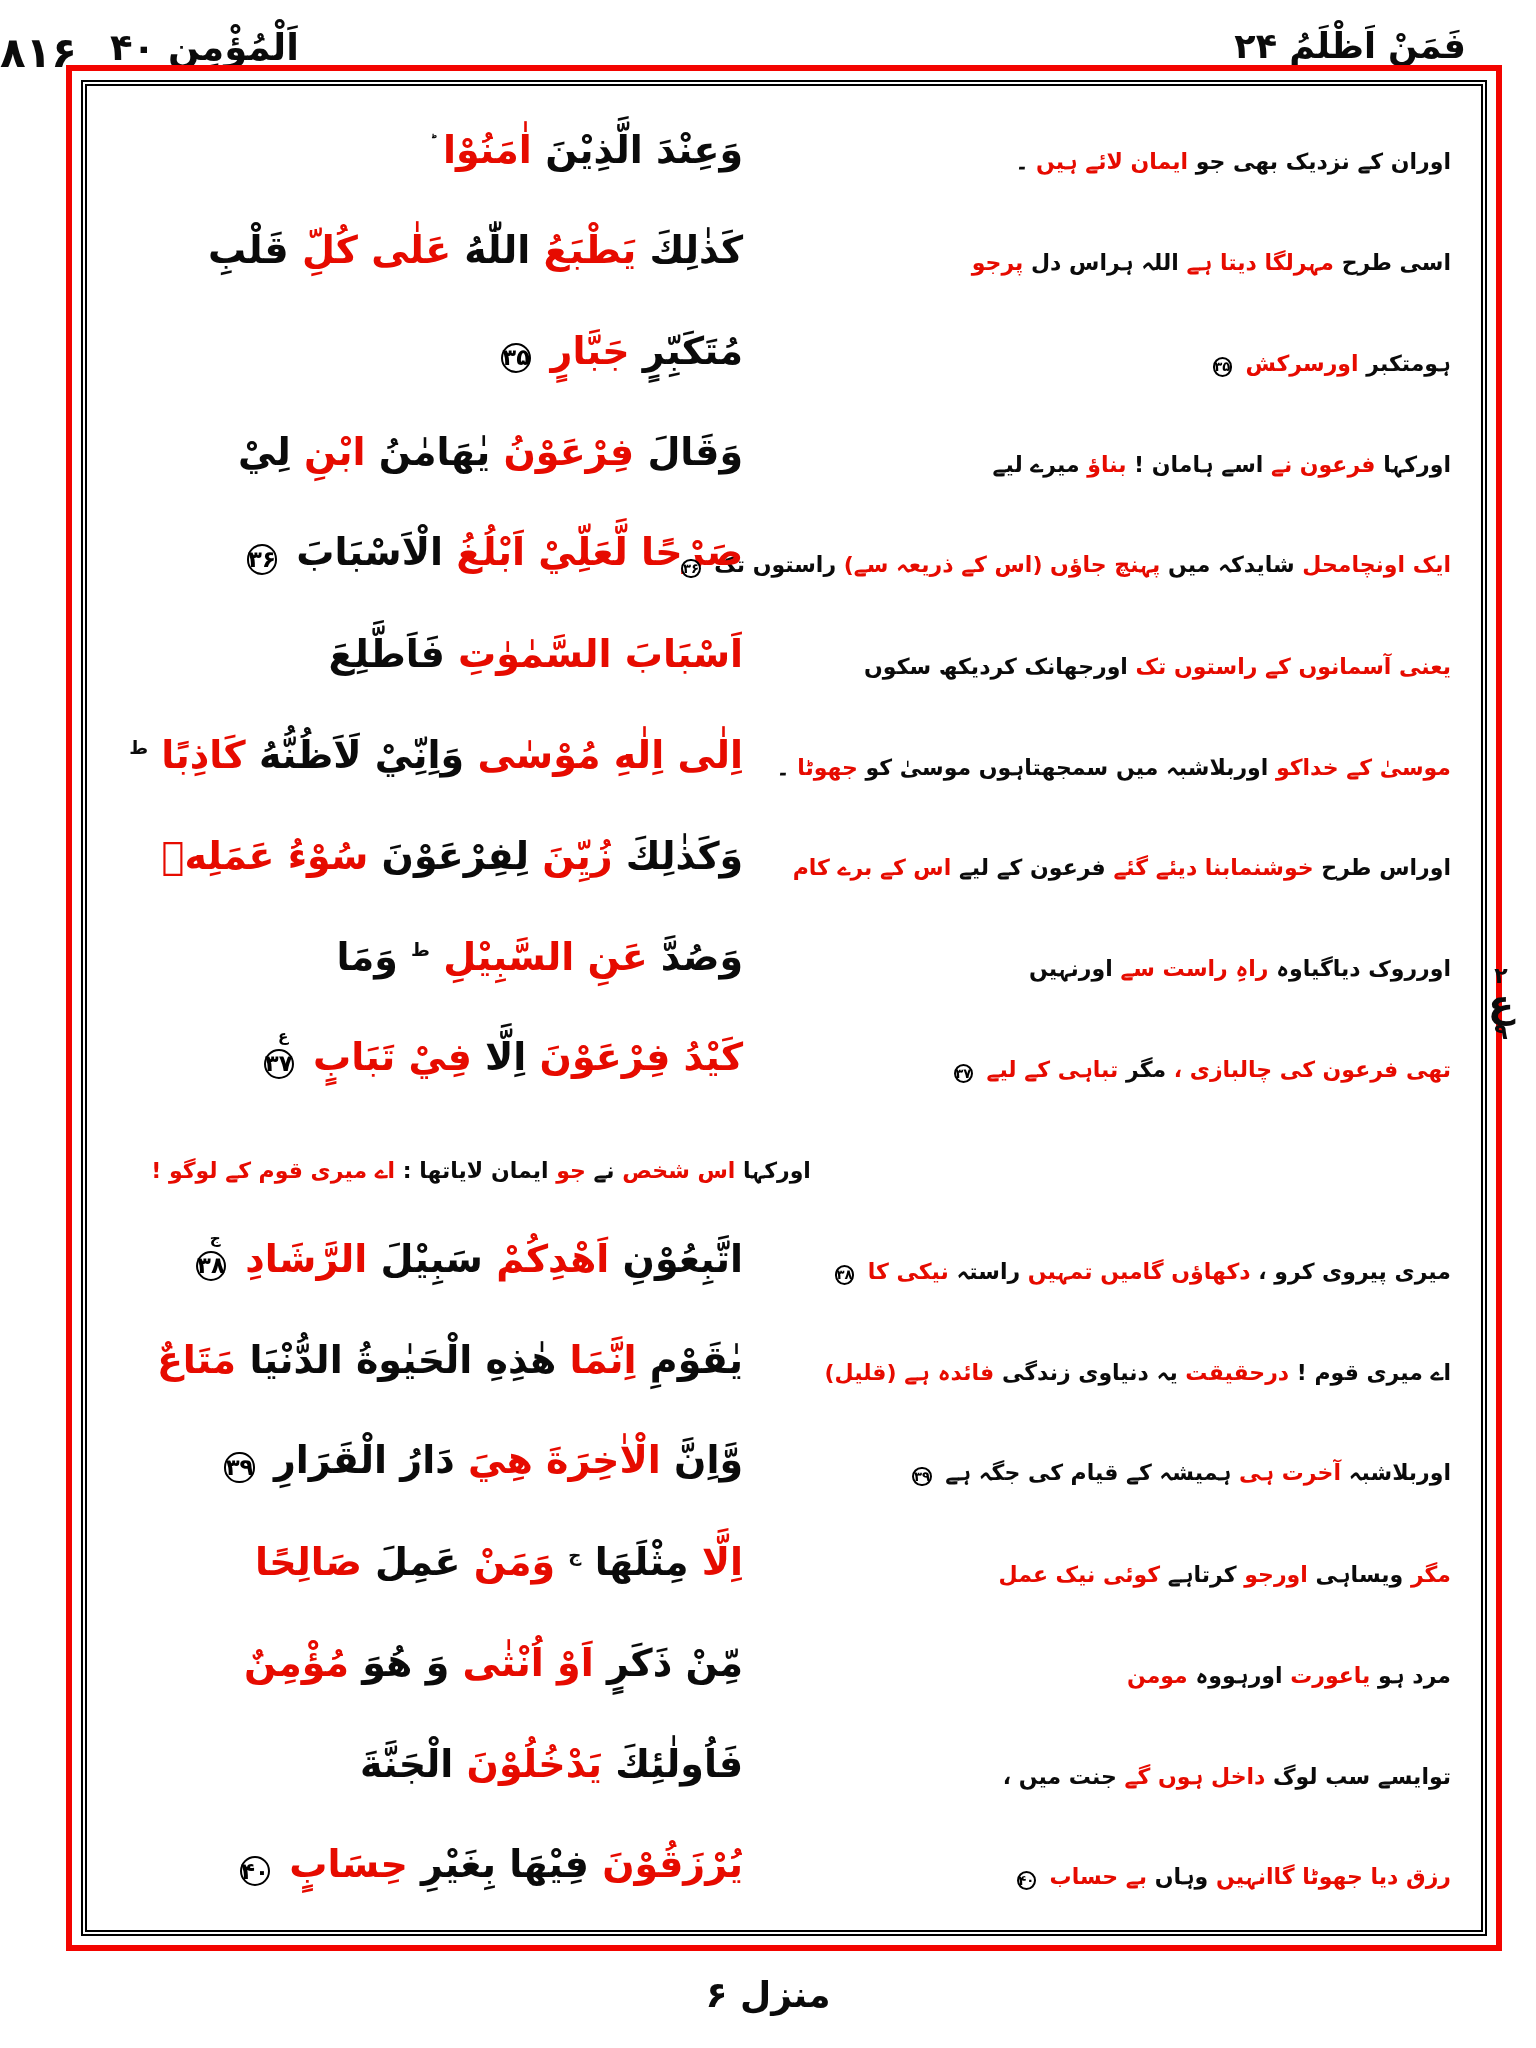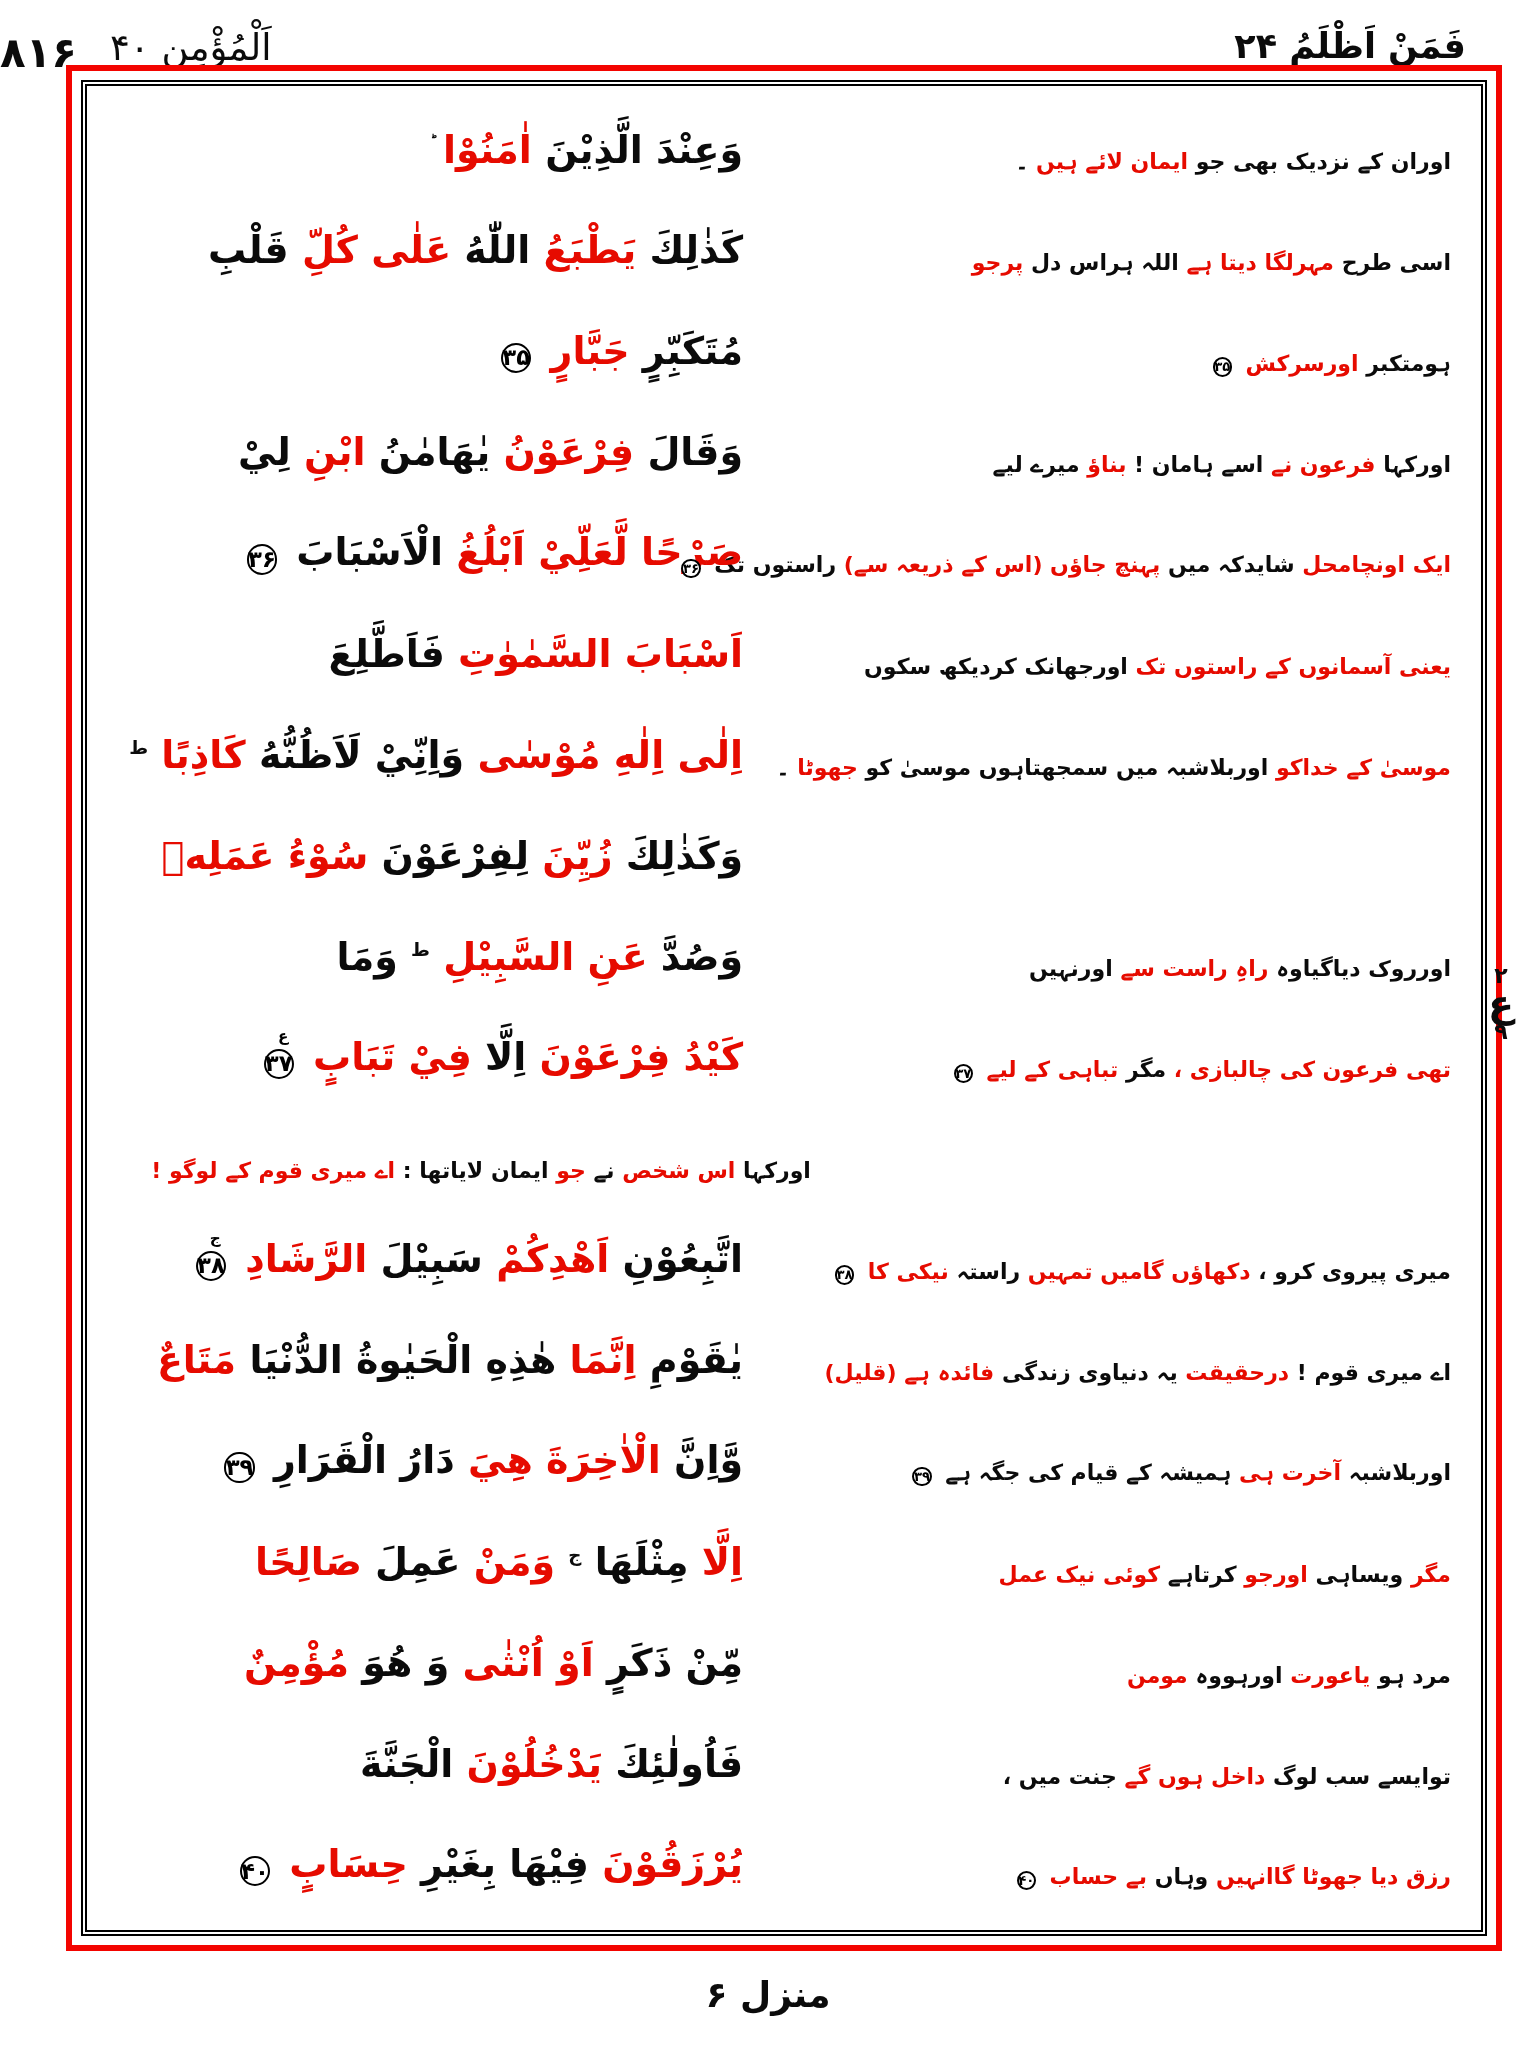--- a/index.html
+++ b/index.html
@@ -5,21 +5,21 @@
   :root{
     --red:#e60b00;
     --frame-red:#f30400;
     --ink:#0b0b0b;
   }
   html,body{margin:0;padding:0;width:1536px;height:2048px;background:#ffffff;overflow:hidden;}
   body{font-family:"DejaVu Sans", sans-serif;color:var(--ink);}
   .page{position:relative;width:1536px;height:2048px;}
 
   
-  .hdr-surah{position:absolute;top:26px;left:110px;font-size:37px;font-weight:400;direction:rtl;}
+  .hdr-surah{position:absolute;top:26px;left:110px;font-size:37px;font-weight:700;direction:rtl;}
   .hdr-page{position:absolute;top:28px;left:0;width:100%;text-align:left;font-size:42px;font-weight:700;}
   .hdr-juz{position:absolute;top:26px;right:70px;font-size:35px;font-weight:700;direction:rtl;}
 
   
   .frame-outer{position:absolute;left:66px;top:65px;width:1436px;height:1886px;border:6px solid var(--frame-red);box-sizing:border-box;}
   .frame-inner{position:absolute;inset:9px;border:6px double #000;box-sizing:border-box;}
 
   
   .content{position:absolute;inset:14px 16px;display:flex;flex-direction:column;justify-content:space-between;}
   .row{flex:1;display:flex;flex-direction:row-reverse;align-items:center;min-height:0;}
@@ -81,20 +81,21 @@
           <div class="row">
             <div class="arabic-cell" dir="rtl"><span class="red">اَسْبَابَ السَّمٰوٰتِ</span> <span class="blk">فَاَطَّلِعَ</span> </div>
             <div class="urdu-cell" dir="rtl"><span class="red">یعنی آسمانوں کے راستوں تک</span> <span class="blk">اورجھانک کردیکھ سکوں</span> </div>
           </div>
           <div class="row">
             <div class="arabic-cell" dir="rtl"><span class="red">اِلٰى اِلٰهِ مُوْسٰى</span> <span class="blk">وَاِنِّيْ لَاَظُنُّهُ</span> <span class="red">كَاذِبًا</span> <span class="blk sup">ط</span> </div>
             <div class="urdu-cell" dir="rtl"><span class="red">موسیٰ کے خداکو</span> <span class="blk">اوربلاشبہ میں سمجھتاہوں موسیٰ کو</span> <span class="red">جھوٹا</span> <span class="blk">۔</span> </div>
           </div>
           <div class="row">
             <div class="arabic-cell" dir="rtl"><span class="blk">وَكَذٰلِكَ</span> <span class="red">زُيِّنَ</span> <span class="blk">لِفِرْعَوْنَ</span> <span class="red">سُوْءُ عَمَلِهٖ</span> </div>
+            <div class="urdu-cell" dir="rtl"><span class="blk">اوراس طرح</span> <span class="red">خوشنمابنا دیئے گئے</span> <span class="blk">فرعون کے لیے</span> <span class="red">اس کے برے کام</span> </div>
           </div>
           <div class="row">
             <div class="arabic-cell" dir="rtl"><span class="blk">وَصُدَّ</span> <span class="red">عَنِ السَّبِيْلِ</span> <span class="blk sup">ط</span> <span class="blk">وَمَا</span> </div>
             <div class="urdu-cell" dir="rtl"><span class="blk">اورروک دیاگیاوہ</span> <span class="red">راہِ راست سے</span> <span class="blk">اورنہیں</span> </div>
           </div>
           <div class="row">
             <div class="arabic-cell" dir="rtl"><span class="red">كَيْدُ فِرْعَوْنَ</span> <span class="blk">اِلَّا</span> <span class="red">فِيْ تَبَابٍ</span> <span class="vwrap"><span class="vabove">ع</span><span class="vcircle">۳۷</span></span> </div>
             <div class="urdu-cell" dir="rtl"><span class="red">تھی فرعون کی چالبازی ،</span> <span class="blk">مگر</span> <span class="red">تباہی کے لیے</span> <span class="vwrap"><span class="vcircle">۳۷</span></span> </div>
           </div>
           <div class="row">

